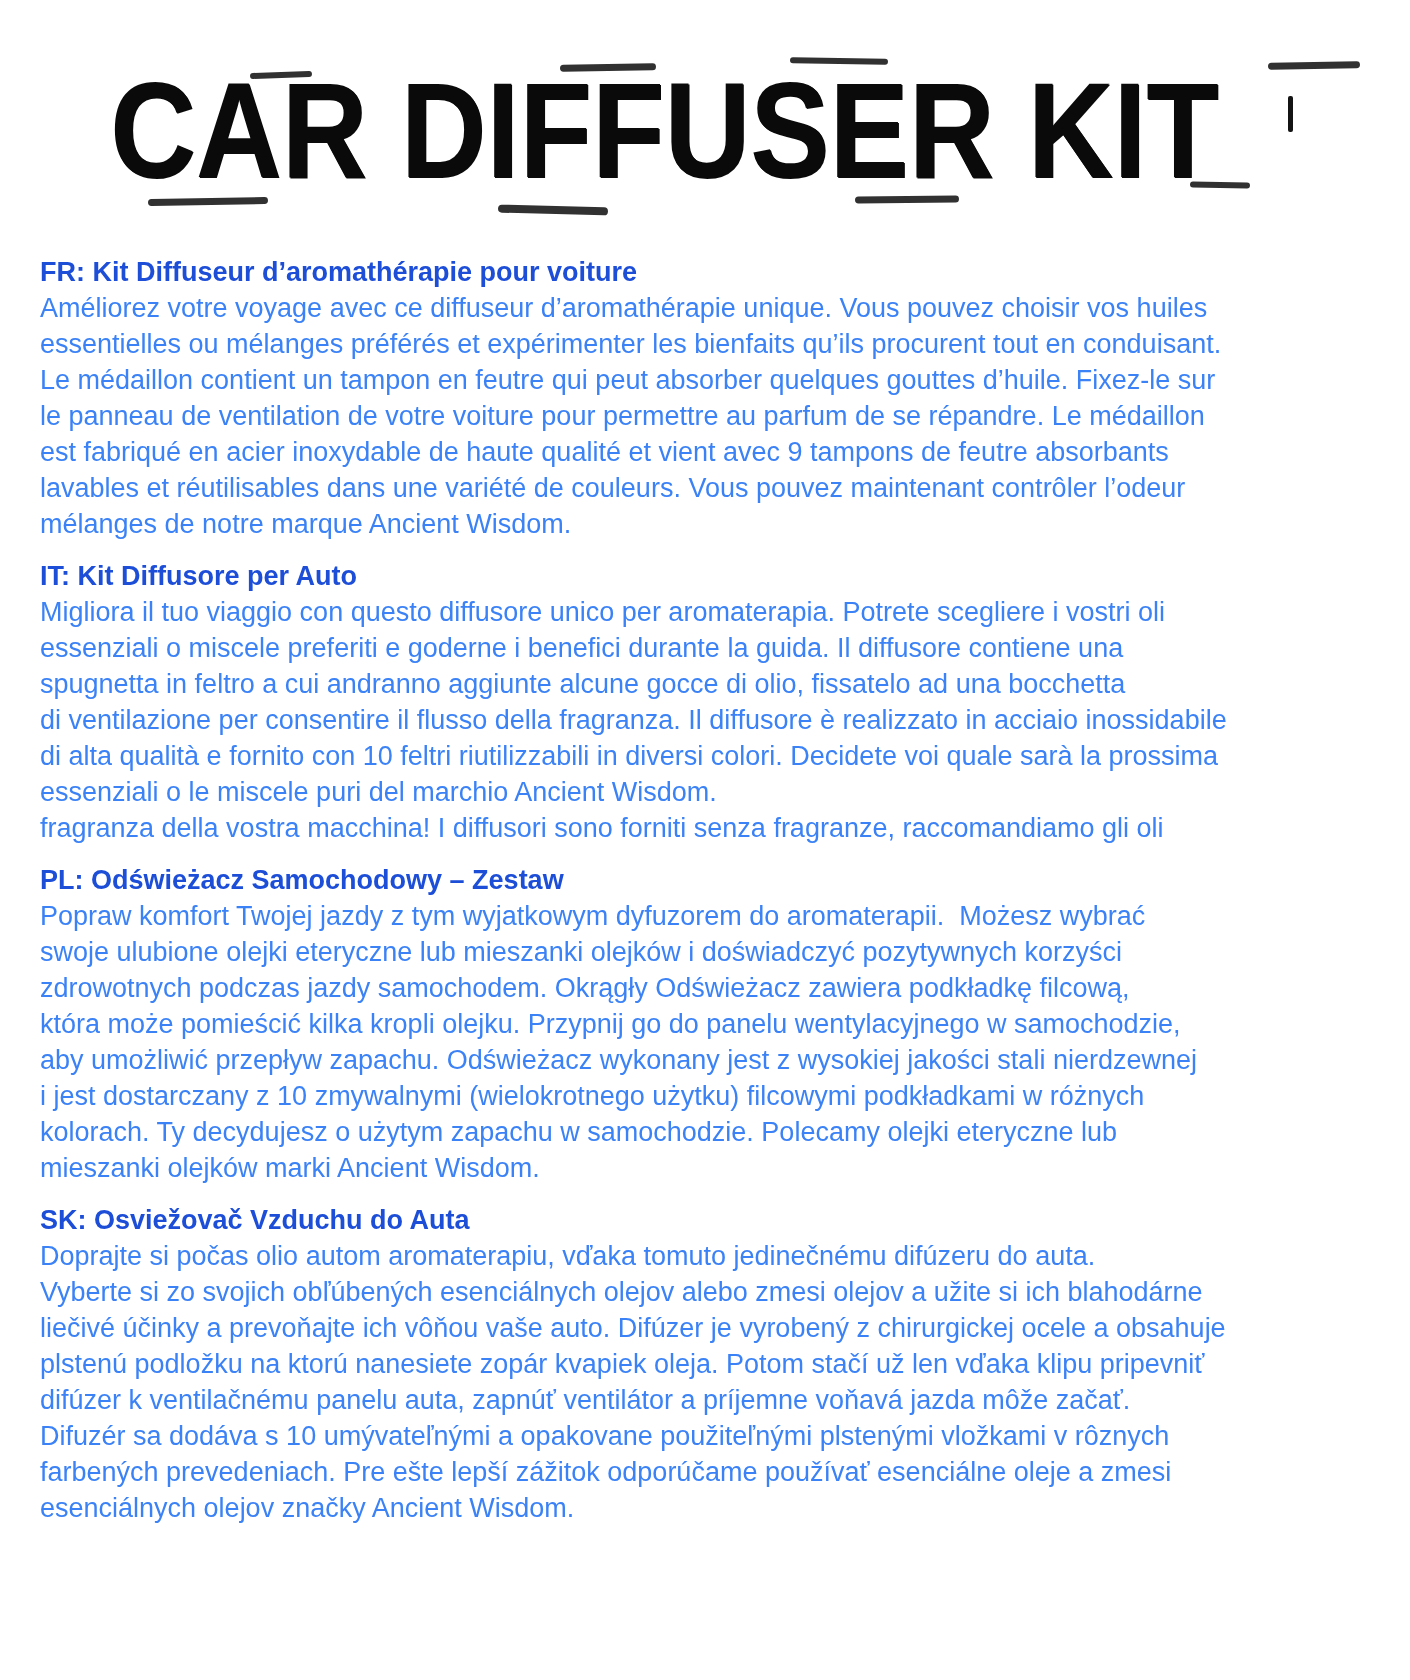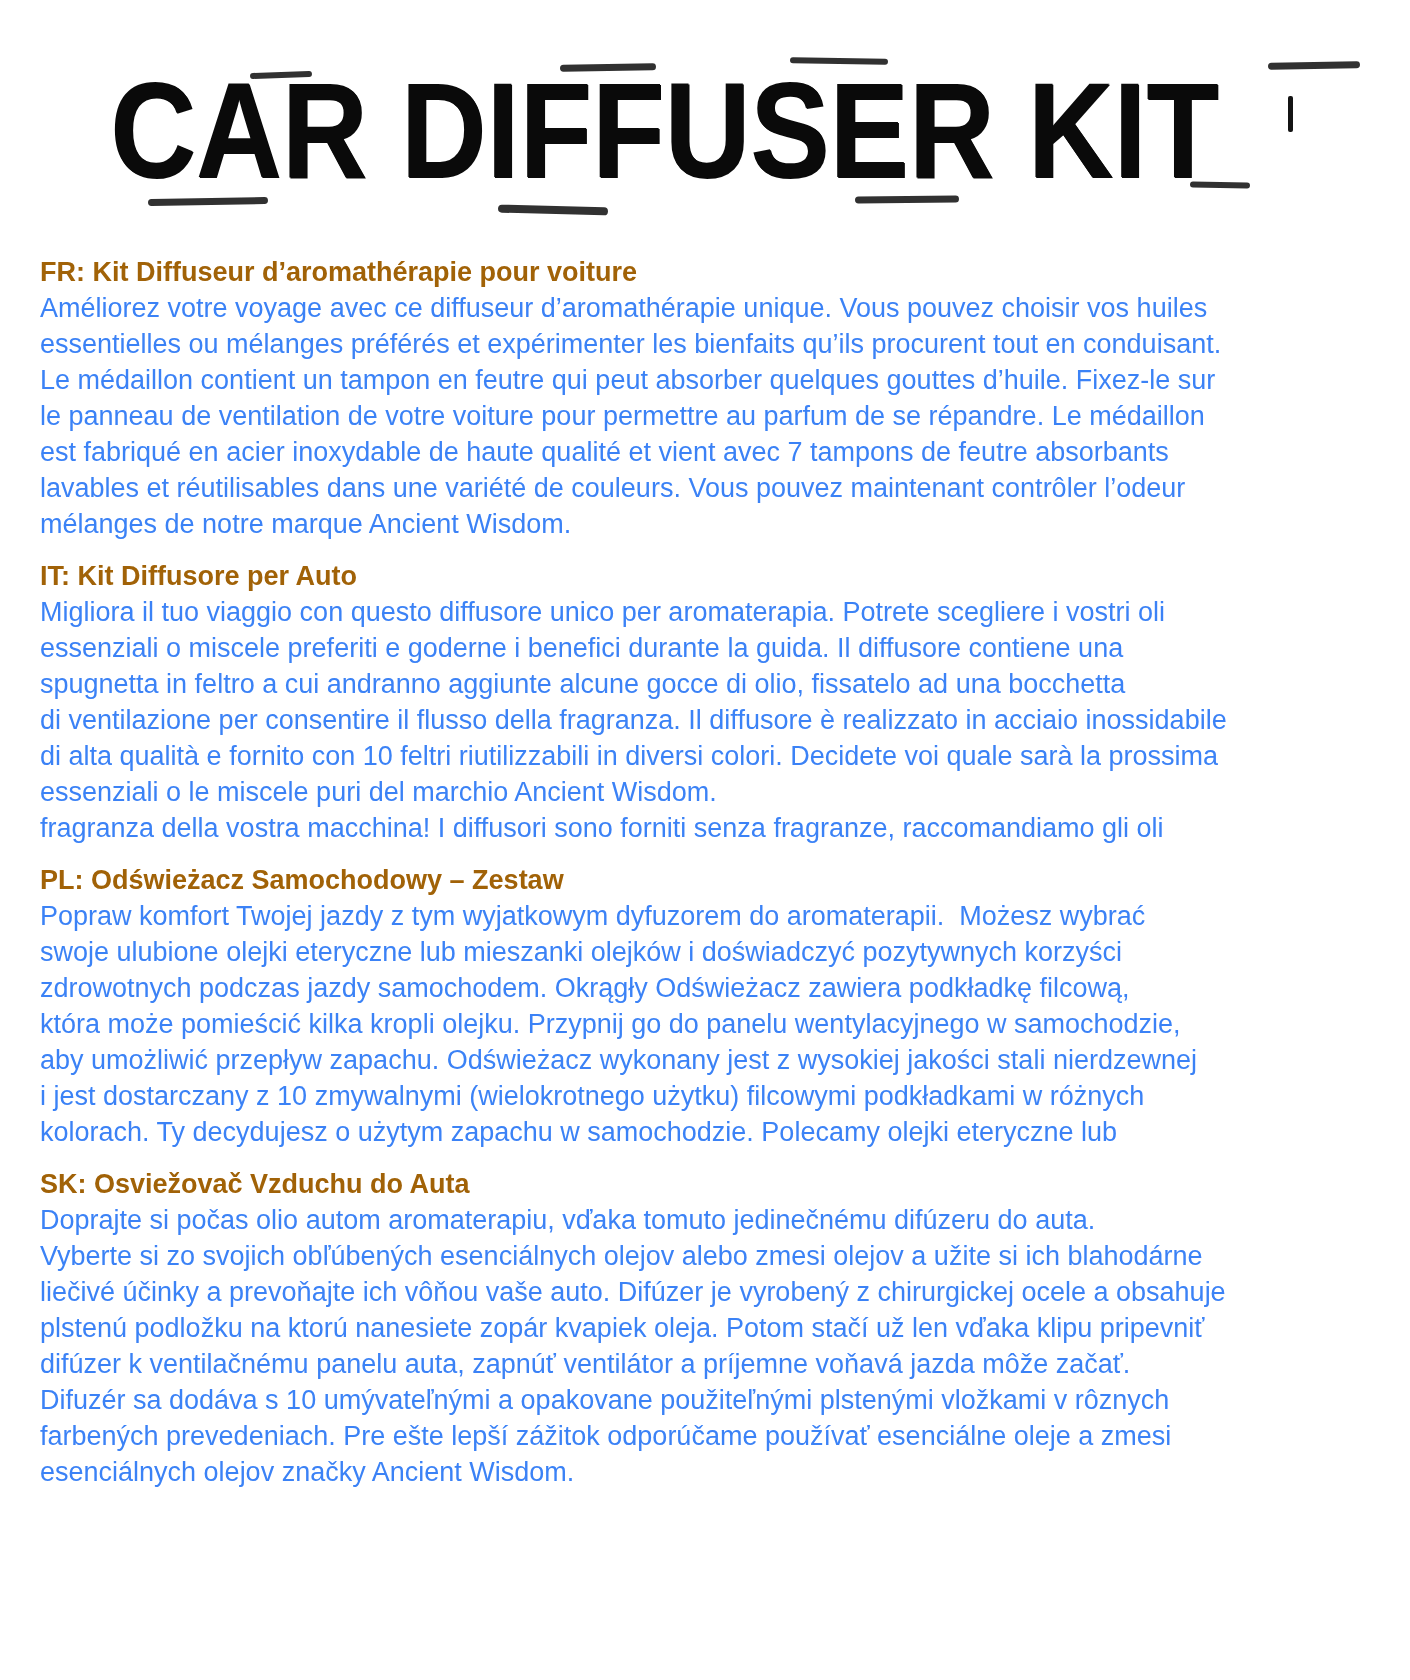--- a/index.html
+++ b/index.html
@@ -60,21 +60,21 @@
     top: 254px;
     width: 1360px;
   }
   .lang-section + .lang-section {
     margin-top: 16px;
   }
   .heading {
     font-size: 27px;
     line-height: 36px;
     font-weight: bold;
-    color: #a16207;
+    color: #1d4ed8;
     white-space: pre;
   }
   .line {
     font-size: 27px;
     line-height: 36px;
     color: #3b82f6;
     white-space: pre;
   }
 </style>
 </head>
@@ -98,21 +98,21 @@
 
   <div class="doc">
 
     <section class="lang-section">
       <div class="heading">FR: Kit Diffuseur d’aromathérapie pour voiture</div>
       <div class="lines">
           <div class="line">Améliorez votre voyage avec ce diffuseur d’aromathérapie unique. Vous pouvez choisir vos huiles</div>
           <div class="line">essentielles ou mélanges préférés et expérimenter les bienfaits qu’ils procurent tout en conduisant.</div>
           <div class="line">Le médaillon contient un tampon en feutre qui peut absorber quelques gouttes d’huile. Fixez-le sur</div>
           <div class="line">le panneau de ventilation de votre voiture pour permettre au parfum de se répandre. Le médaillon</div>
-          <div class="line">est fabriqué en acier inoxydable de haute qualité et vient avec 7 tampons de feutre absorbants</div>
+          <div class="line">est fabriqué en acier inoxydable de haute qualité et vient avec 9 tampons de feutre absorbants</div>
           <div class="line">lavables et réutilisables dans une variété de couleurs. Vous pouvez maintenant contrôler l’odeur</div>
           <div class="line">mélanges de notre marque Ancient Wisdom.</div>
         </div>
     </section>
 
     <section class="lang-section">
       <div class="heading">IT: Kit Diffusore per Auto</div>
       <div class="lines">
           <div class="line">Migliora il tuo viaggio con questo diffusore unico per aromaterapia. Potrete scegliere i vostri oli</div>
           <div class="line">essenziali o miscele preferiti e goderne i benefici durante la guida. Il diffusore contiene una</div>
@@ -127,20 +127,21 @@
     <section class="lang-section">
       <div class="heading">PL: Odświeżacz Samochodowy – Zestaw</div>
       <div class="lines">
           <div class="line">Popraw komfort Twojej jazdy z tym wyjatkowym dyfuzorem do aromaterapii.  Możesz wybrać</div>
           <div class="line">swoje ulubione olejki eteryczne lub mieszanki olejków i doświadczyć pozytywnych korzyści</div>
           <div class="line">zdrowotnych podczas jazdy samochodem. Okrągły Odświeżacz zawiera podkładkę filcową,</div>
           <div class="line">która może pomieścić kilka kropli olejku. Przypnij go do panelu wentylacyjnego w samochodzie,</div>
           <div class="line">aby umożliwić przepływ zapachu. Odświeżacz wykonany jest z wysokiej jakości stali nierdzewnej</div>
           <div class="line">i jest dostarczany z 10 zmywalnymi (wielokrotnego użytku) filcowymi podkładkami w różnych</div>
           <div class="line">kolorach. Ty decydujesz o użytym zapachu w samochodzie. Polecamy olejki eteryczne lub</div>
+          <div class="line">mieszanki olejków marki Ancient Wisdom.</div>
         </div>
     </section>
 
     <section class="lang-section">
       <div class="heading">SK: Osviežovač Vzduchu do Auta</div>
       <div class="lines">
           <div class="line">Doprajte si počas olio autom aromaterapiu, vďaka tomuto jedinečnému difúzeru do auta.</div>
           <div class="line">Vyberte si zo svojich obľúbených esenciálnych olejov alebo zmesi olejov a užite si ich blahodárne</div>
           <div class="line">liečivé účinky a prevoňajte ich vôňou vaše auto. Difúzer je vyrobený z chirurgickej ocele a obsahuje</div>
           <div class="line">plstenú podložku na ktorú nanesiete zopár kvapiek oleja. Potom stačí už len vďaka klipu pripevniť</div>

